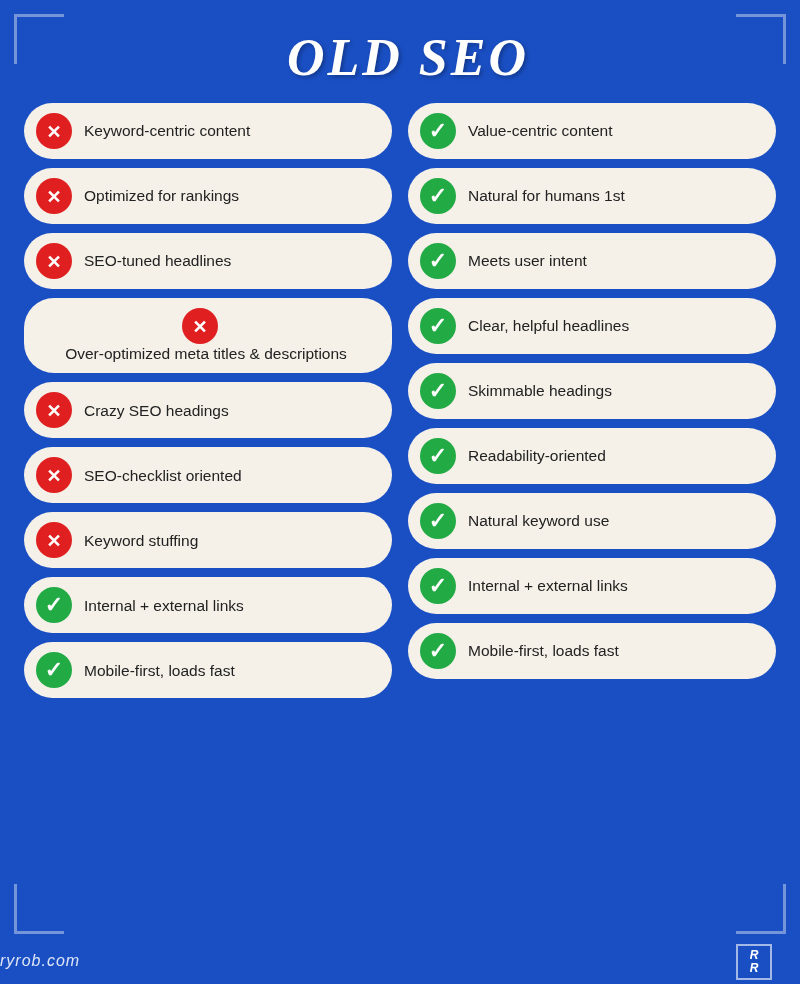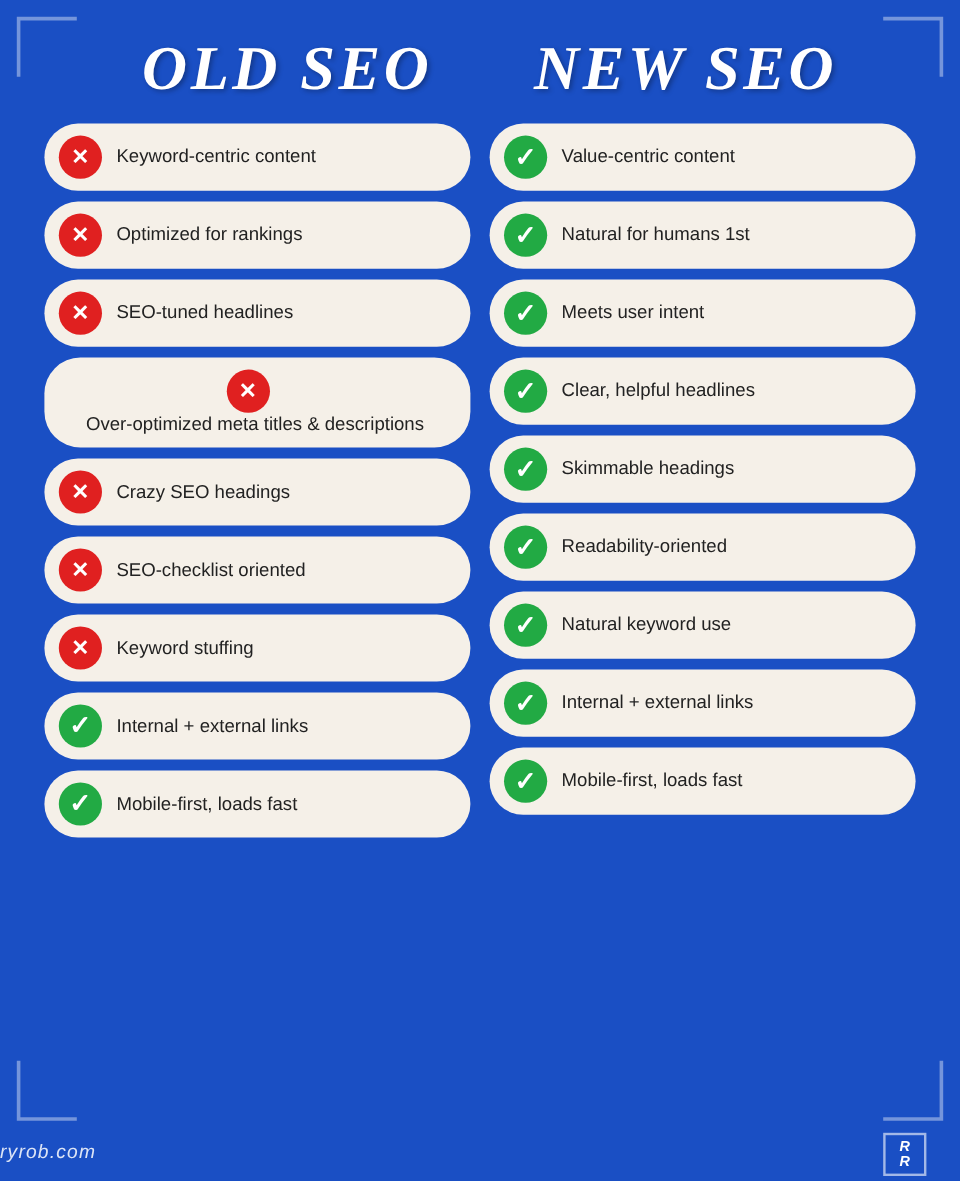--- a/index.html
+++ b/index.html
@@ -49,21 +49,21 @@
       font-weight: 900;
       color: white;
       letter-spacing: 3px;
       font-style: italic;
       text-shadow: 2px 2px 4px rgba(0,0,0,0.3);
     }
 
     .columns-container {
       display: flex;
       width: 100%;
-      padding: 0 37px;
+      padding: 0 24px;
       gap: 16px;
       flex: 1;
     }
 
     .column {
       flex: 1;
       display: flex;
       flex-direction: column;
       gap: 9px;
     }
@@ -158,21 +158,20 @@
 
 <div class="background">
 
   <div class="corner corner-tl"></div>
   <div class="corner corner-tr"></div>
   <div class="corner corner-bl"></div>
   <div class="corner corner-br"></div>
 
   <div class="header">
     <h1 class="header-title">OLD SEO</h1>
-    <h1 class="header-title">NEW SEO</h1>
   </div>
 
   <div class="columns-container">
 
     <div class="column" id="old-col">
         <div class="item-card">
           <div class="icon-circle red">
             <span class="x-mark"></span>
           </div>
           <span class="item-text">Keyword-centric content</span>

